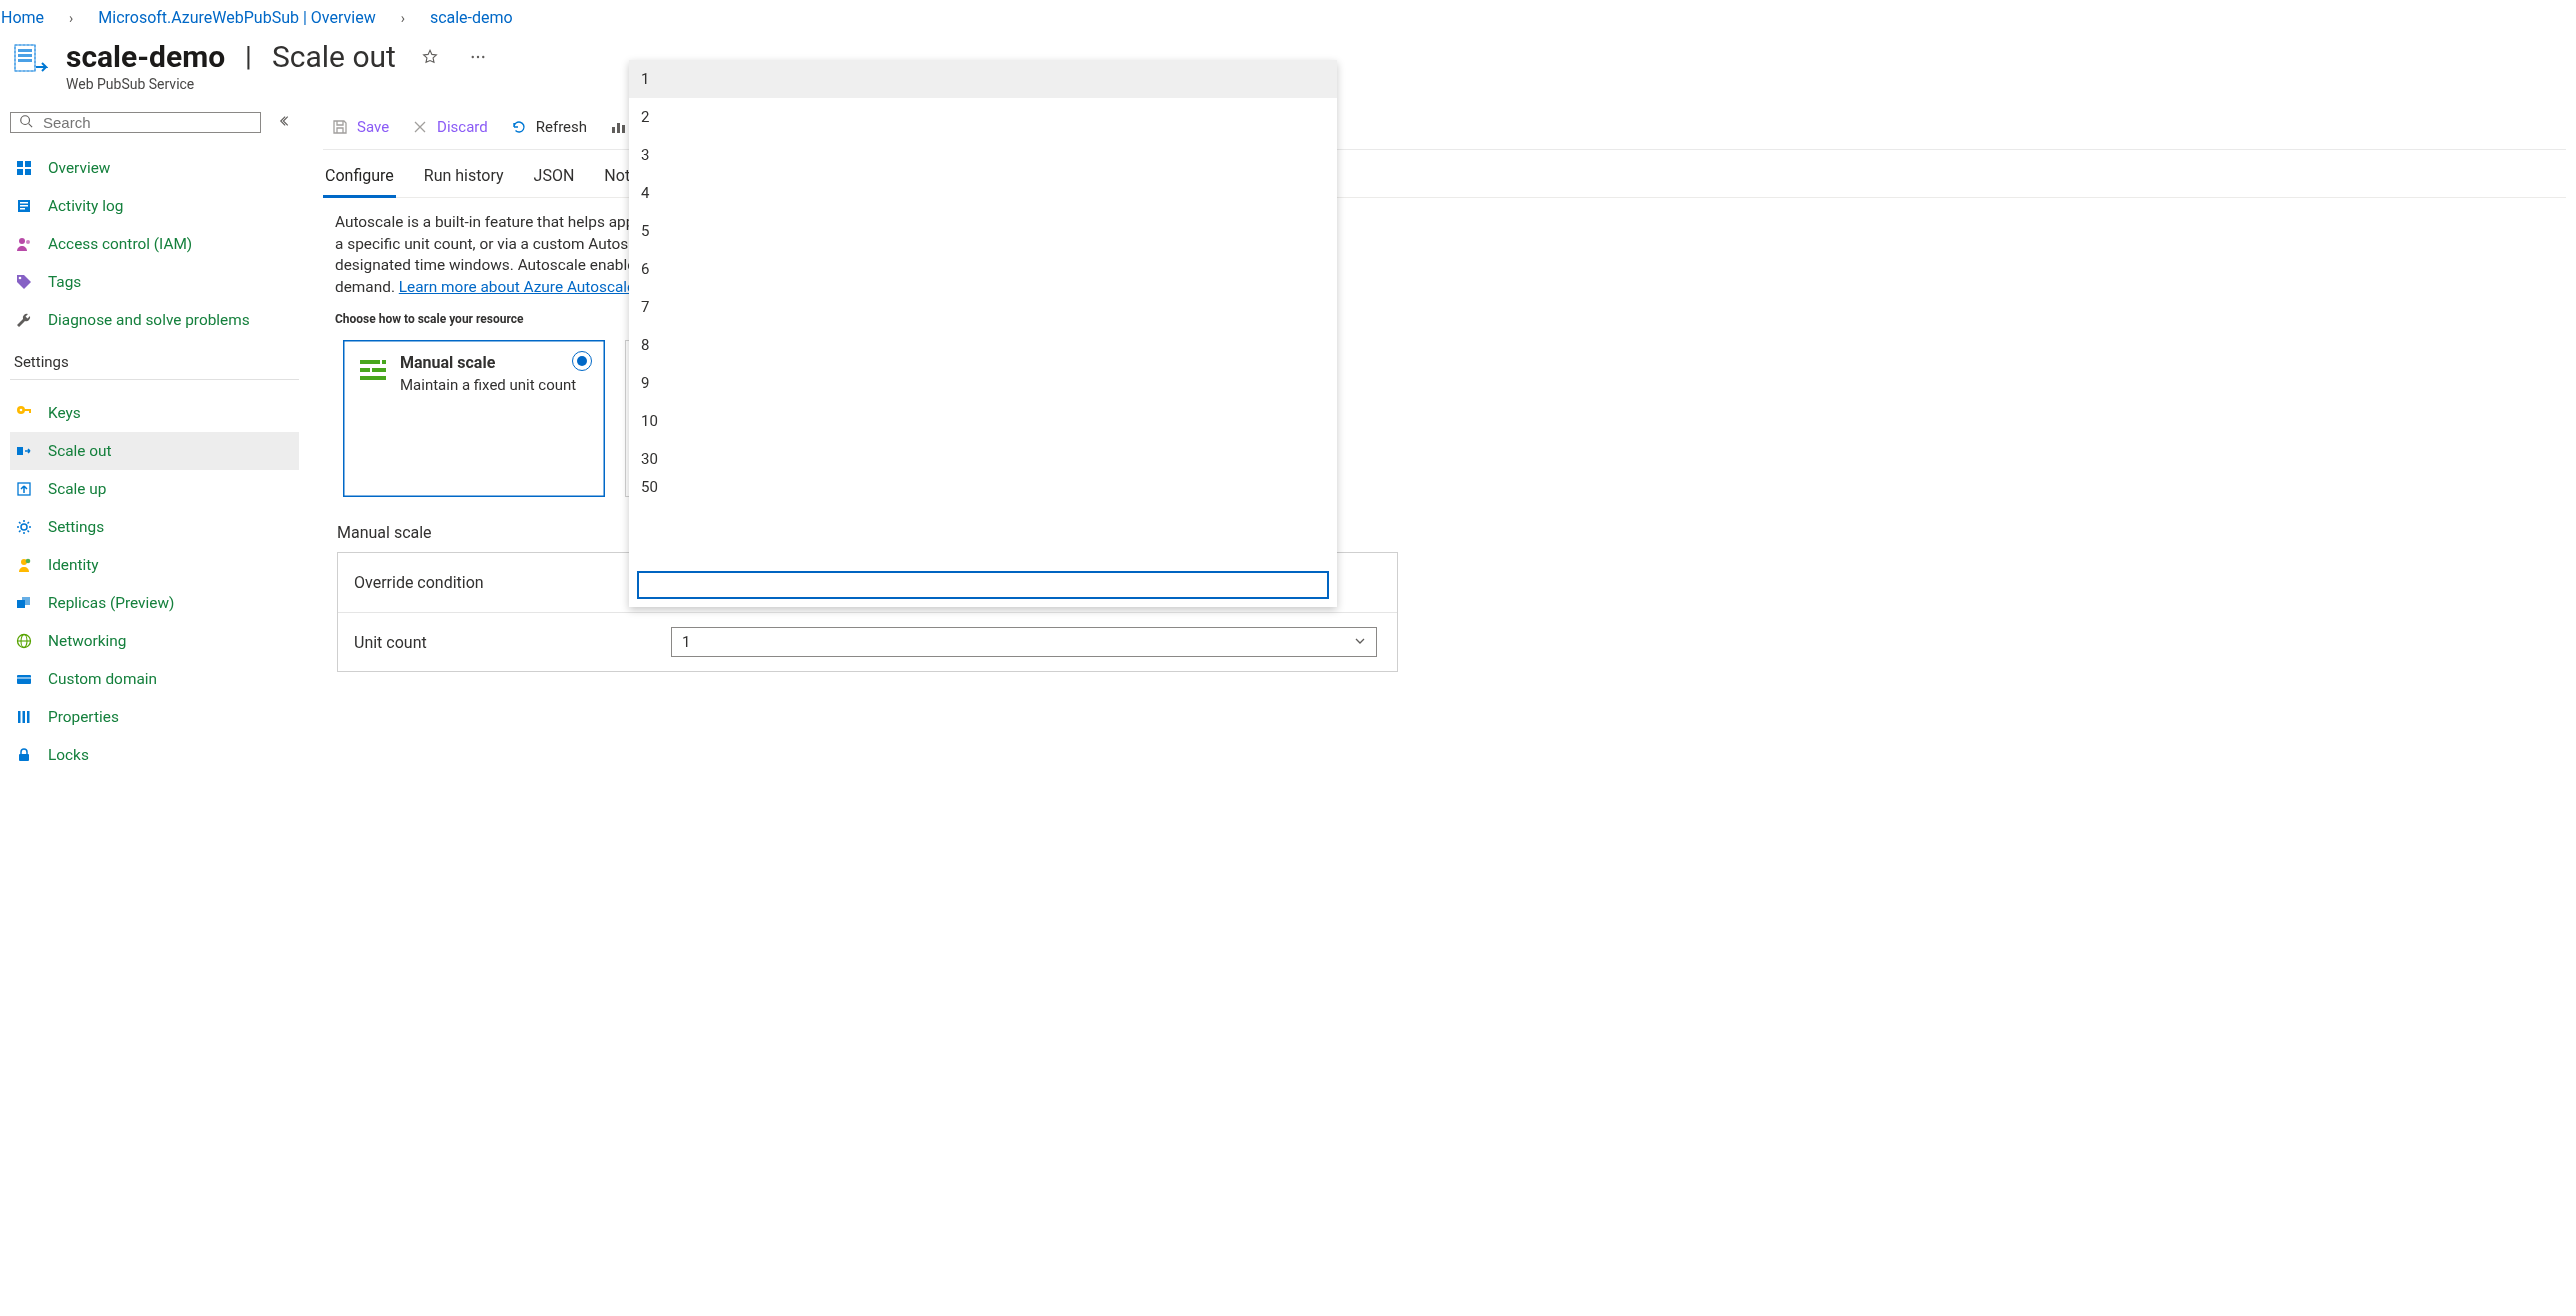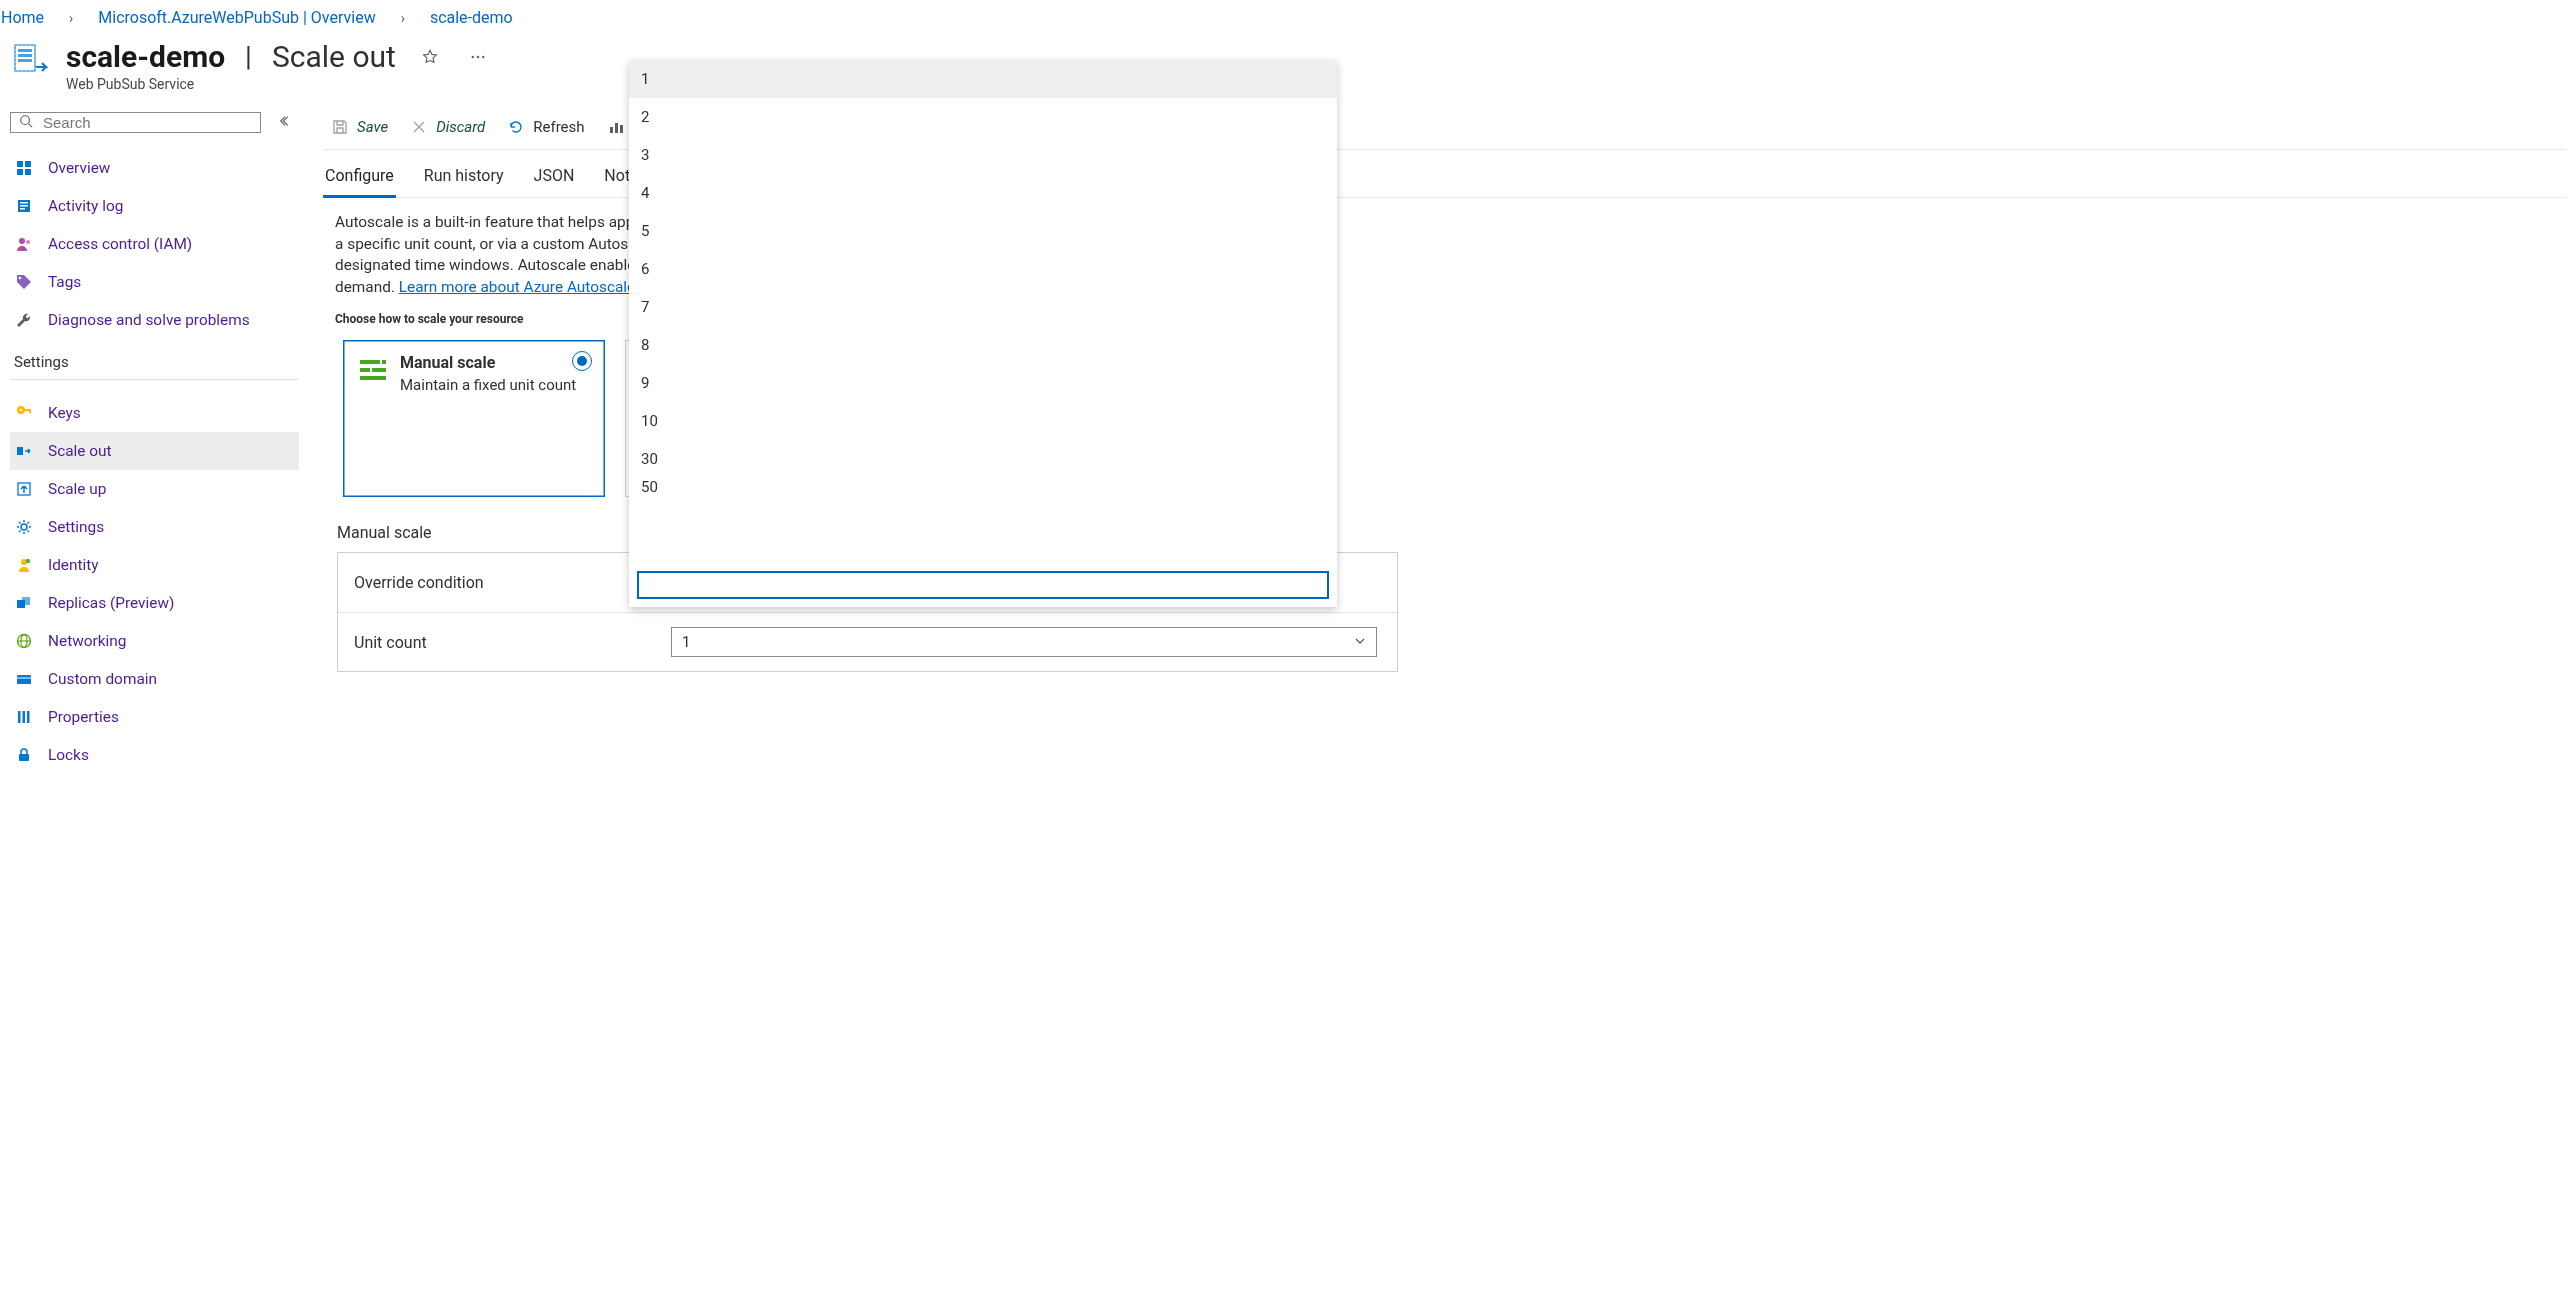--- a/index.html
+++ b/index.html
@@ -97,21 +97,21 @@
     padding: 4px 6px;
   }
   .side-list { margin-top: 14px; }
   .side-item {
     display: flex;
     align-items: center;
     gap: 14px;
     height: 38px;
     padding: 0 10px 0 4px;
     cursor: pointer;
-    color: #4c1d95;
+    color: #15803d;
     font-size: 15.4px;
     text-align: right;
   }
   .side-item.selected { background: #ededed; font-weight: 400; }
   .side-icon {
     width: 20px; height: 20px;
     display: inline-flex; align-items: center; justify-content: center;
   }
   .side-group-title {
     font-size: 15px;
@@ -136,21 +136,21 @@
     padding: 4px 0 8px 8px;
   }
   .tb-btn {
     display: inline-flex;
     align-items: center;
     gap: 8px;
     color: #323130;
     cursor: pointer;
     font-size: 15px;
   }
-  .tb-btn.disabled { color: #14532d; cursor: default; font-style: italic; }
+  .tb-btn.disabled { color: #8b5cf6; cursor: default; }
   .tb-icon { width: 18px; height: 18px; display: inline-flex; align-items:center; justify-content:center; }
 
   .tabs {
     display: flex;
     gap: 26px;
     padding: 10px 0 0 0;
     border-bottom: 1px solid #ecebe9;
   }
   .tab {
     padding: 6px 2px 10px 2px;

